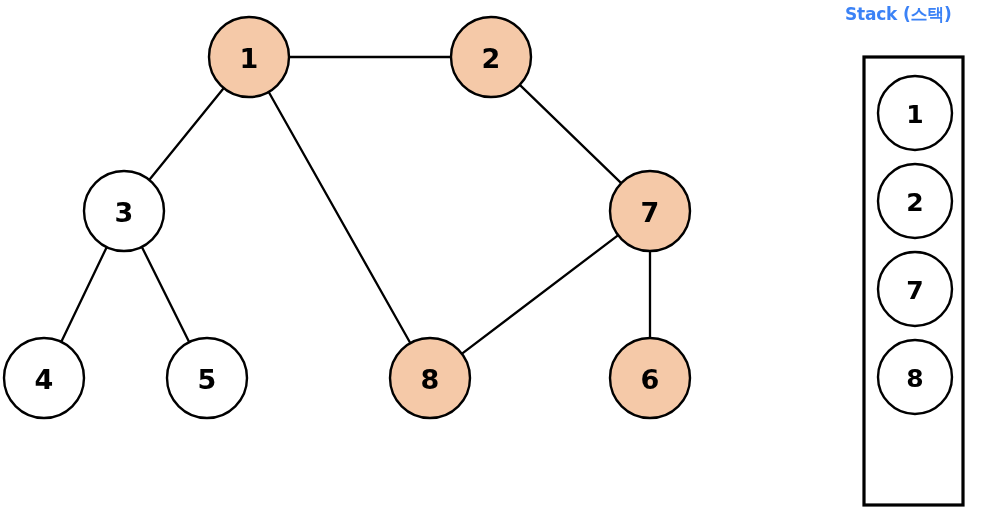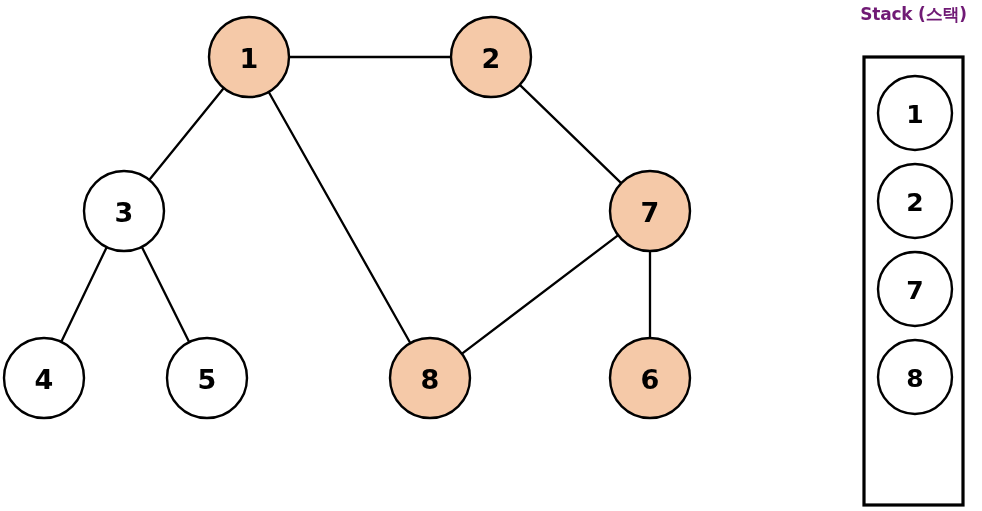--- a/index.html
+++ b/index.html
@@ -54,25 +54,25 @@
     font-weight: bold;
     fill: #000000;
     text-anchor: middle;
     dominant-baseline: central;
   }
   .stack-title {
     position: absolute;
     top: 3px;
     left: 845px;
     width: 137px;
-    text-align: center;
+    text-align: left;
     font-family: "DejaVu Sans", "Liberation Sans", sans-serif;
     font-size: 17px;
     font-weight: bold;
-    color: #701a75;
+    color: #3b82f6;
     letter-spacing: -0.2px;
     white-space: nowrap;
   }
 </style>
 </head>
 <body>
 
 <svg id="canvas" viewBox="0 0 982 511" xmlns="http://www.w3.org/2000/svg">
   <g id="edges-layer">
       <line x1="288" y1="57" x2="452" y2="57" class="edge-line"></line>

